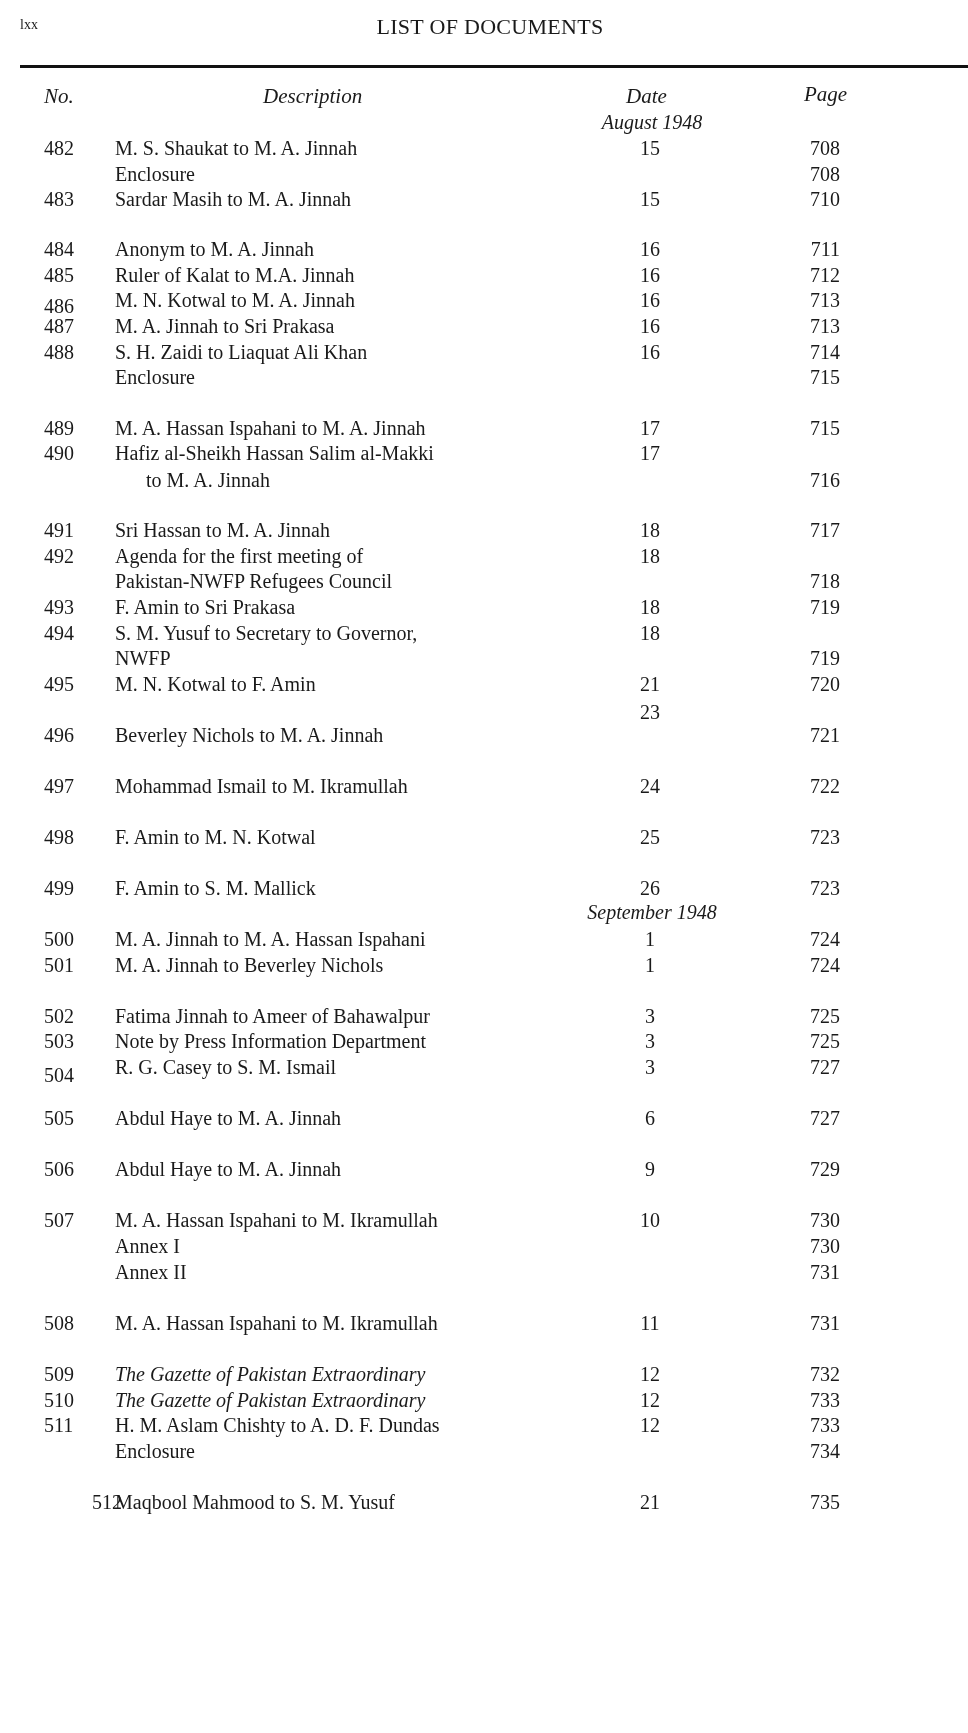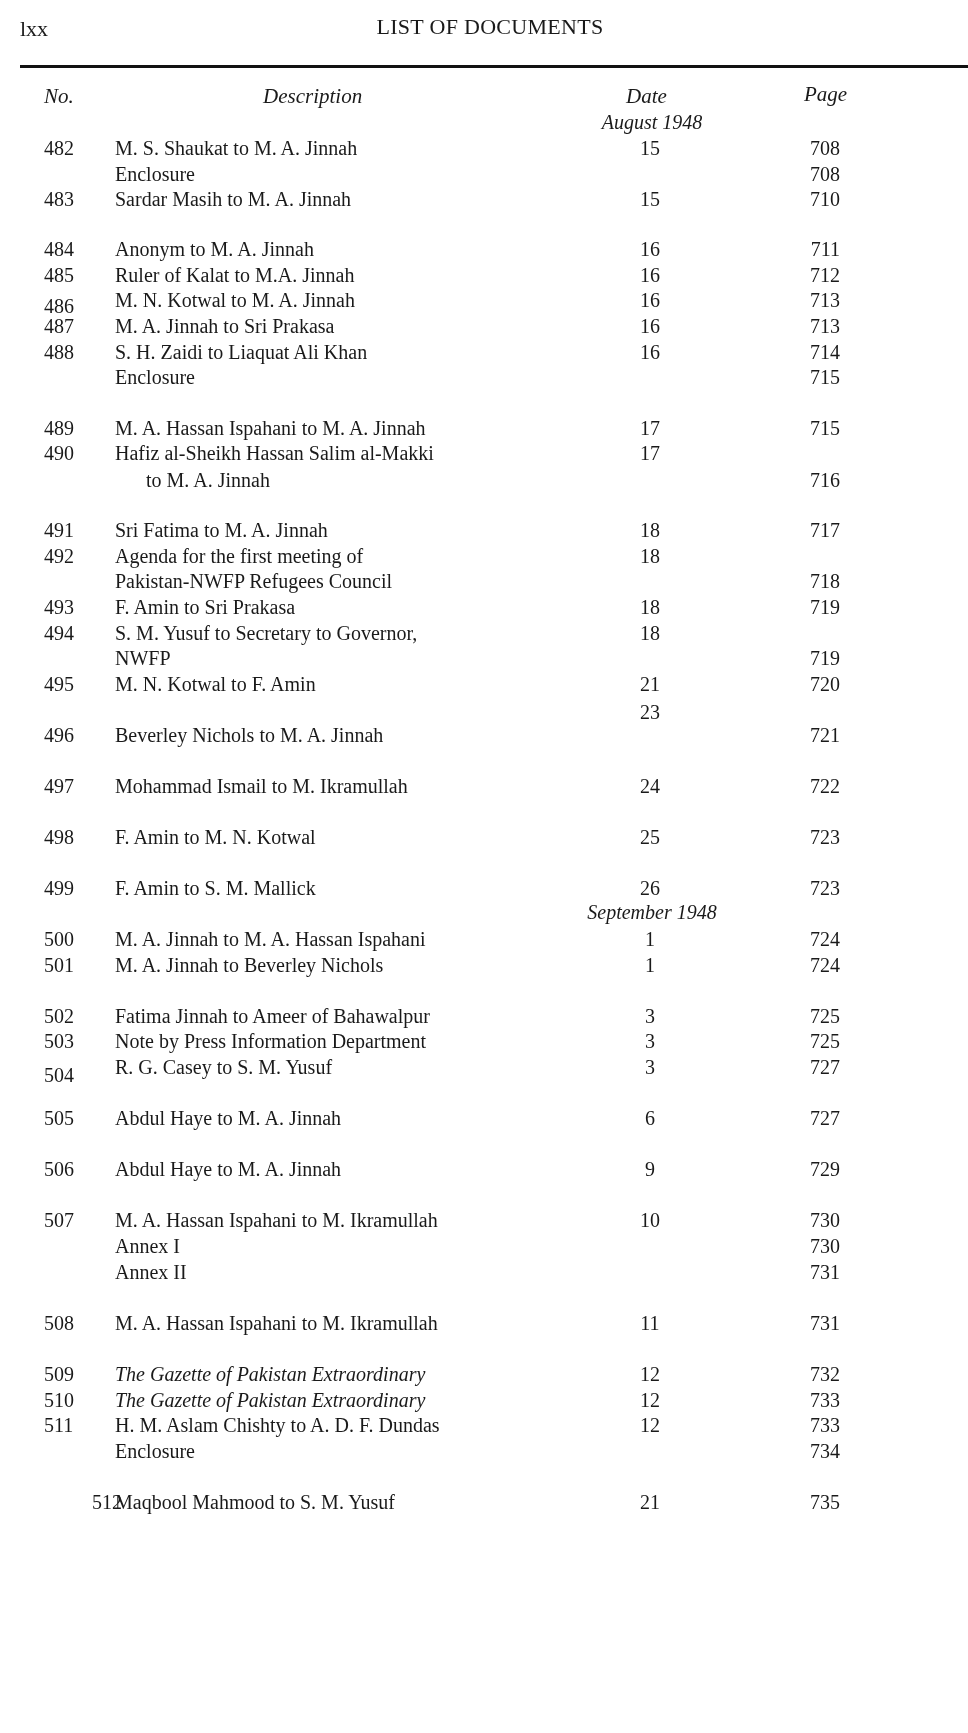--- a/index.html
+++ b/index.html
@@ -1,19 +1,19 @@
 <!DOCTYPE html>
 <html><head>
 <meta charset="utf-8">
 <style>
   html, body { margin:0; padding:0; background:#fff; }
   body { width:968px; height:1733px; position:relative; overflow:hidden;
          font-family:"Liberation Serif","DejaVu Serif",serif; color:#1a1a1a; }
   .abs { position:absolute; white-space:nowrap; line-height:1; }
-  #folio { left:20px; top:18px; font-size:22px;text-align:center; }
+  #folio { left:20px; top:18px; font-size:14px;text-align:center; }
   #title { left:0; width:980px; text-align:center; top:16px; font-size:22px; letter-spacing:0.3px; }
   #rule { position:absolute; left:20px; right:0; top:65px; height:3px; background:#111; }
   .hdr { font-style:italic; font-size:21px; top:86px; }
   #h-no { left:44px; }
   #h-desc { left:263px; }
   #h-date { left:626px; }
   #h-page { left:804px; top:84px; }
   .month { font-style:italic; font-size:20px; width:220px; text-align:center; left:542px; }
   .cell { font-size:20px; }
   .no { left:44px; }
@@ -80,21 +80,21 @@
     <div class="abs cell page" style="top: 418px;">715</div>
     <div class="abs cell no" style="top: 443px;">490</div>
     <div class="abs cell desc" style="top: 443px;">Hafiz al-Sheikh Hassan Salim al-Makki</div>
     <div class="abs cell date" style="top: 443px;">17</div>
     <div class="abs cell page" style="top: 443px;"></div>
     <div class="abs cell no" style="top: 470px;"></div>
     <div class="abs cell desc" style="top: 470px; margin-left: 31px;">to M. A. Jinnah</div>
     <div class="abs cell date" style="top: 470px;"></div>
     <div class="abs cell page" style="top: 470px;">716</div>
     <div class="abs cell no" style="top: 520px;">491</div>
-    <div class="abs cell desc" style="top: 520px;">Sri Fatima to M. A. Jinnah</div>
+    <div class="abs cell desc" style="top: 520px;">Sri Hassan to M. A. Jinnah</div>
     <div class="abs cell date" style="top: 520px;">18</div>
     <div class="abs cell page" style="top: 520px;">717</div>
     <div class="abs cell no" style="top: 546px;">492</div>
     <div class="abs cell desc" style="top: 546px;">Agenda for the first meeting of</div>
     <div class="abs cell date" style="top: 546px;">18</div>
     <div class="abs cell page" style="top: 546px;"></div>
     <div class="abs cell no" style="top: 571px;"></div>
     <div class="abs cell desc" style="top: 571px;">Pakistan-NWFP Refugees Council</div>
     <div class="abs cell date" style="top: 571px;"></div>
     <div class="abs cell page" style="top: 571px;">718</div>
@@ -140,21 +140,21 @@
     <div class="abs cell page" style="top: 955px;">724</div>
     <div class="abs cell no" style="top: 1006px;">502</div>
     <div class="abs cell desc" style="top: 1006px;">Fatima Jinnah to Ameer of Bahawalpur</div>
     <div class="abs cell date" style="top: 1006px;">3</div>
     <div class="abs cell page" style="top: 1006px;">725</div>
     <div class="abs cell no" style="top: 1031px;">503</div>
     <div class="abs cell desc" style="top: 1031px;">Note by Press Information Department</div>
     <div class="abs cell date" style="top: 1031px;">3</div>
     <div class="abs cell page" style="top: 1031px;">725</div>
     <div class="abs cell no" style="top: 1057px; margin-top: 8px;">504</div>
-    <div class="abs cell desc" style="top: 1057px;">R. G. Casey to S. M. Yusuf</div>
+    <div class="abs cell desc" style="top: 1057px;">R. G. Casey to S. M. Ismail</div>
     <div class="abs cell date" style="top: 1057px;">3</div>
     <div class="abs cell page" style="top: 1057px;">727</div>
     <div class="abs cell no" style="top: 1108px;">505</div>
     <div class="abs cell desc" style="top: 1108px;">Abdul Haye to M. A. Jinnah</div>
     <div class="abs cell date" style="top: 1108px;">6</div>
     <div class="abs cell page" style="top: 1108px;">727</div>
     <div class="abs cell no" style="top: 1159px;">506</div>
     <div class="abs cell desc" style="top: 1159px;">Abdul Haye to M. A. Jinnah</div>
     <div class="abs cell date" style="top: 1159px;">9</div>
     <div class="abs cell page" style="top: 1159px;">729</div>

